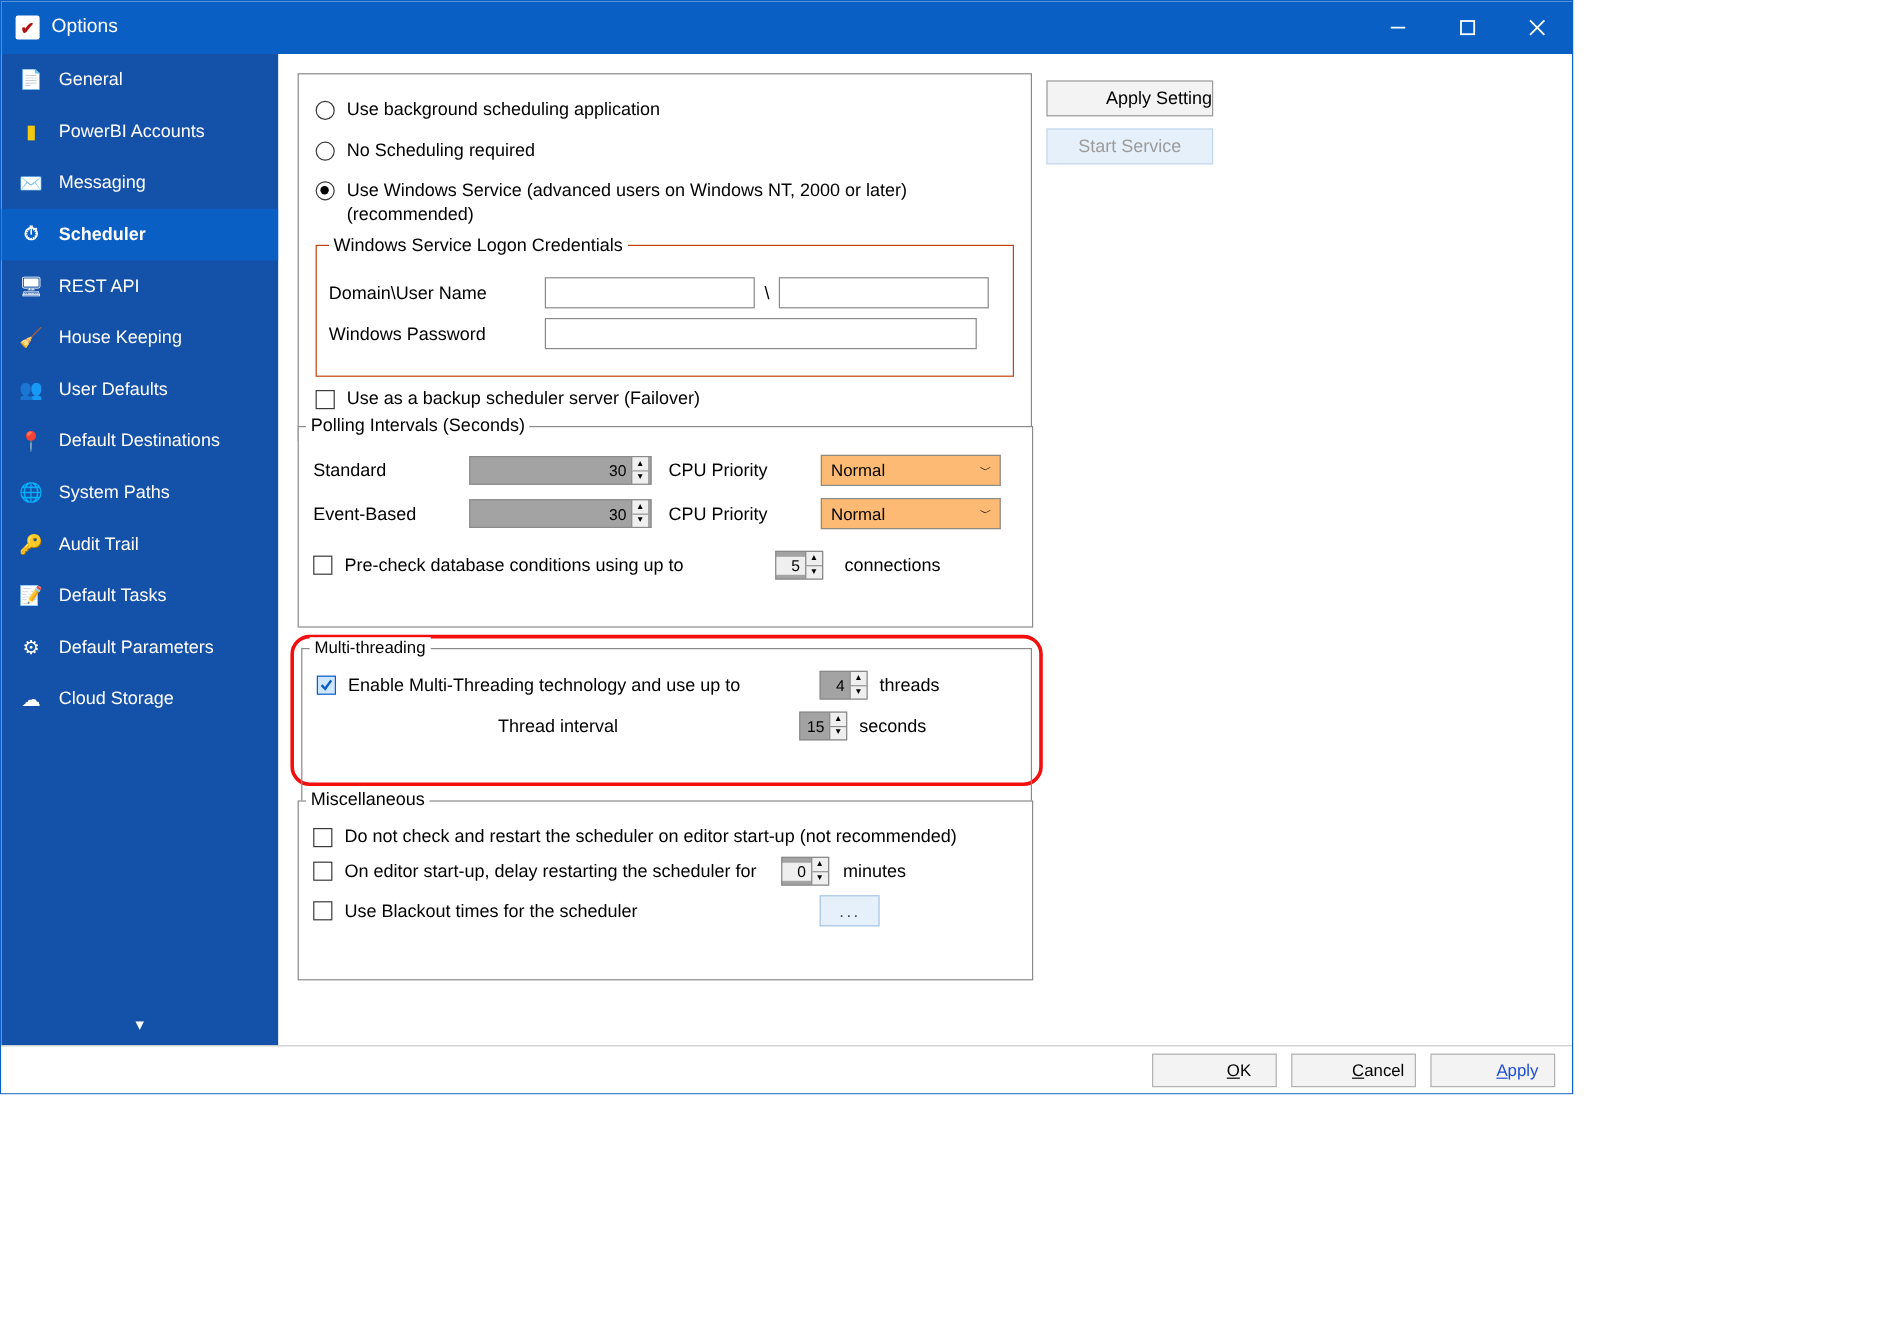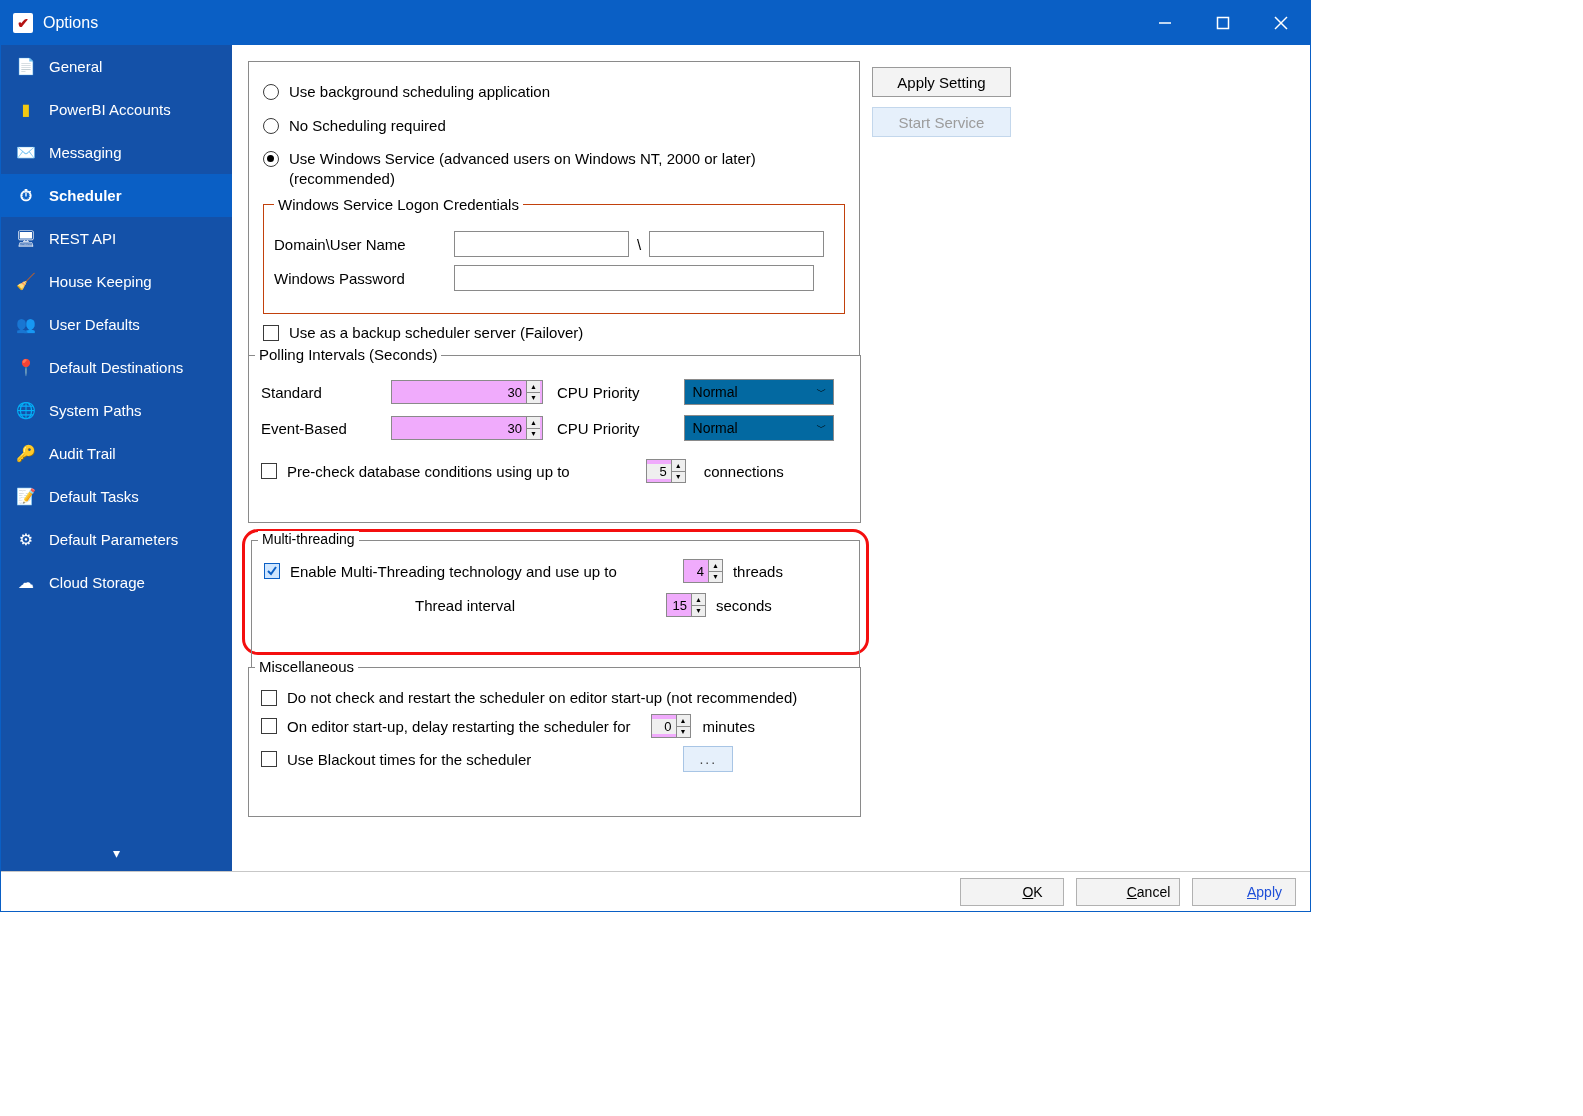--- a/index.html
+++ b/index.html
@@ -36,28 +36,28 @@
   .chk-row { display:flex; align-items:center; margin:8px 0; font-size:15px; }
   .chk { width:16px; height:16px; border:1px solid #3a3a3a; margin-right:10px; background:#fff; flex-shrink:0; display:flex; align-items:center; justify-content:center; }
   .chk.checked { background:#cfe6ff; border-color:#0a5fc5; }
   .chk.checked svg { stroke:#0a5fc5; }
   
   .group { position:absolute; left:16px; border:1px solid #8a8a8a; width:613px; background:#fff; }
   .group .group-title { position:relative; top:-10px; left:6px; background:#fff; padding:0 4px; font-size:15px; display:inline-block; }
   .group .group-body { padding:0 12px 12px 12px; margin-top:-4px; }
   .labeled-row { display:flex; align-items:center; margin:10px 0; font-size:15px; }
   .labeled-row .name { width:130px; }
-  .spin { display:flex; align-items:center; border:1px solid #8a8a8a; height:24px; background:#f0abfc; }
+  .spin { display:flex; align-items:center; border:1px solid #8a8a8a; height:24px; background:#a3a3a3; }
   .spin .val { width:38px; text-align:right; padding-right:4px; font-size:13px; }
   .spin.small .val { width:24px; }
   .spin .arrows { display:flex; flex-direction:column; border-left:1px solid #8a8a8a; width:14px; height:100%; }
   .spin .arrows span { flex:1; display:flex; align-items:center; justify-content:center; font-size:7px; background:#efefef; border-bottom:1px solid #8a8a8a; }
   .spin .arrows span:last-child { border-bottom:none; }
   .spin.shaded .val { background:#efefef; }
-  .combo { display:flex; align-items:center; justify-content:space-between; border:1px solid #8a8a8a; background:#0369a1; height:26px; width:150px; padding:0 6px 0 8px; font-size:14px; }
+  .combo { display:flex; align-items:center; justify-content:space-between; border:1px solid #8a8a8a; background:#fdba74; height:26px; width:150px; padding:0 6px 0 8px; font-size:14px; }
   .combo .arr { font-size:10px; }
   .highlight-box { position:absolute; left:10px; border:3px solid #f40f0f; border-radius:16px; width:627px; }
   
   .rbtn { position:absolute; width:139px; height:30px; border:1px solid #9a9a9a; background:#f3f3f3; font-size:15px; display:flex; align-items:center; justify-content:center; }
   .rbtn.disabled { background:#e6f0fb; border-color:#c3d7ec; color:#9c9c9c; }
   
   .footer { border-top:1px solid #c7c7c7; height:40px; display:flex; align-items:center; justify-content:flex-end; padding-right:14px; gap:12px; background:#fff; }
   .fbtn { width:104px; height:28px; border:1px solid #b1b1b1; background:#f3f3f3; font-size:14px; display:flex; align-items:center; justify-content:center;padding-left:41px; }
   .fbtn .ul { text-decoration:underline; }
   .fbtn.disabled { color:#1d4ed8; }
@@ -299,21 +299,21 @@
             <div class="chk"></div>
             <span>Use Blackout times for the scheduler</span>
             <div style="width:152px;"></div>
             <div class="ellipsis-btn">
                 <span>...</span>
               </div>
           </div>
         </div>
       </div>
 
-      <div class="rbtn" style="left:640px; top:22px;">
+      <div class="rbtn" style="left:640px; top:22px;justify-content:flex-end;">
         <span>Apply Setting</span>
       </div>
       <div class="rbtn disabled" style="left:640px; top:62px;">
         <span>Start Service</span>
       </div>
 
     </div>
   </div>
 
   <div class="footer">

